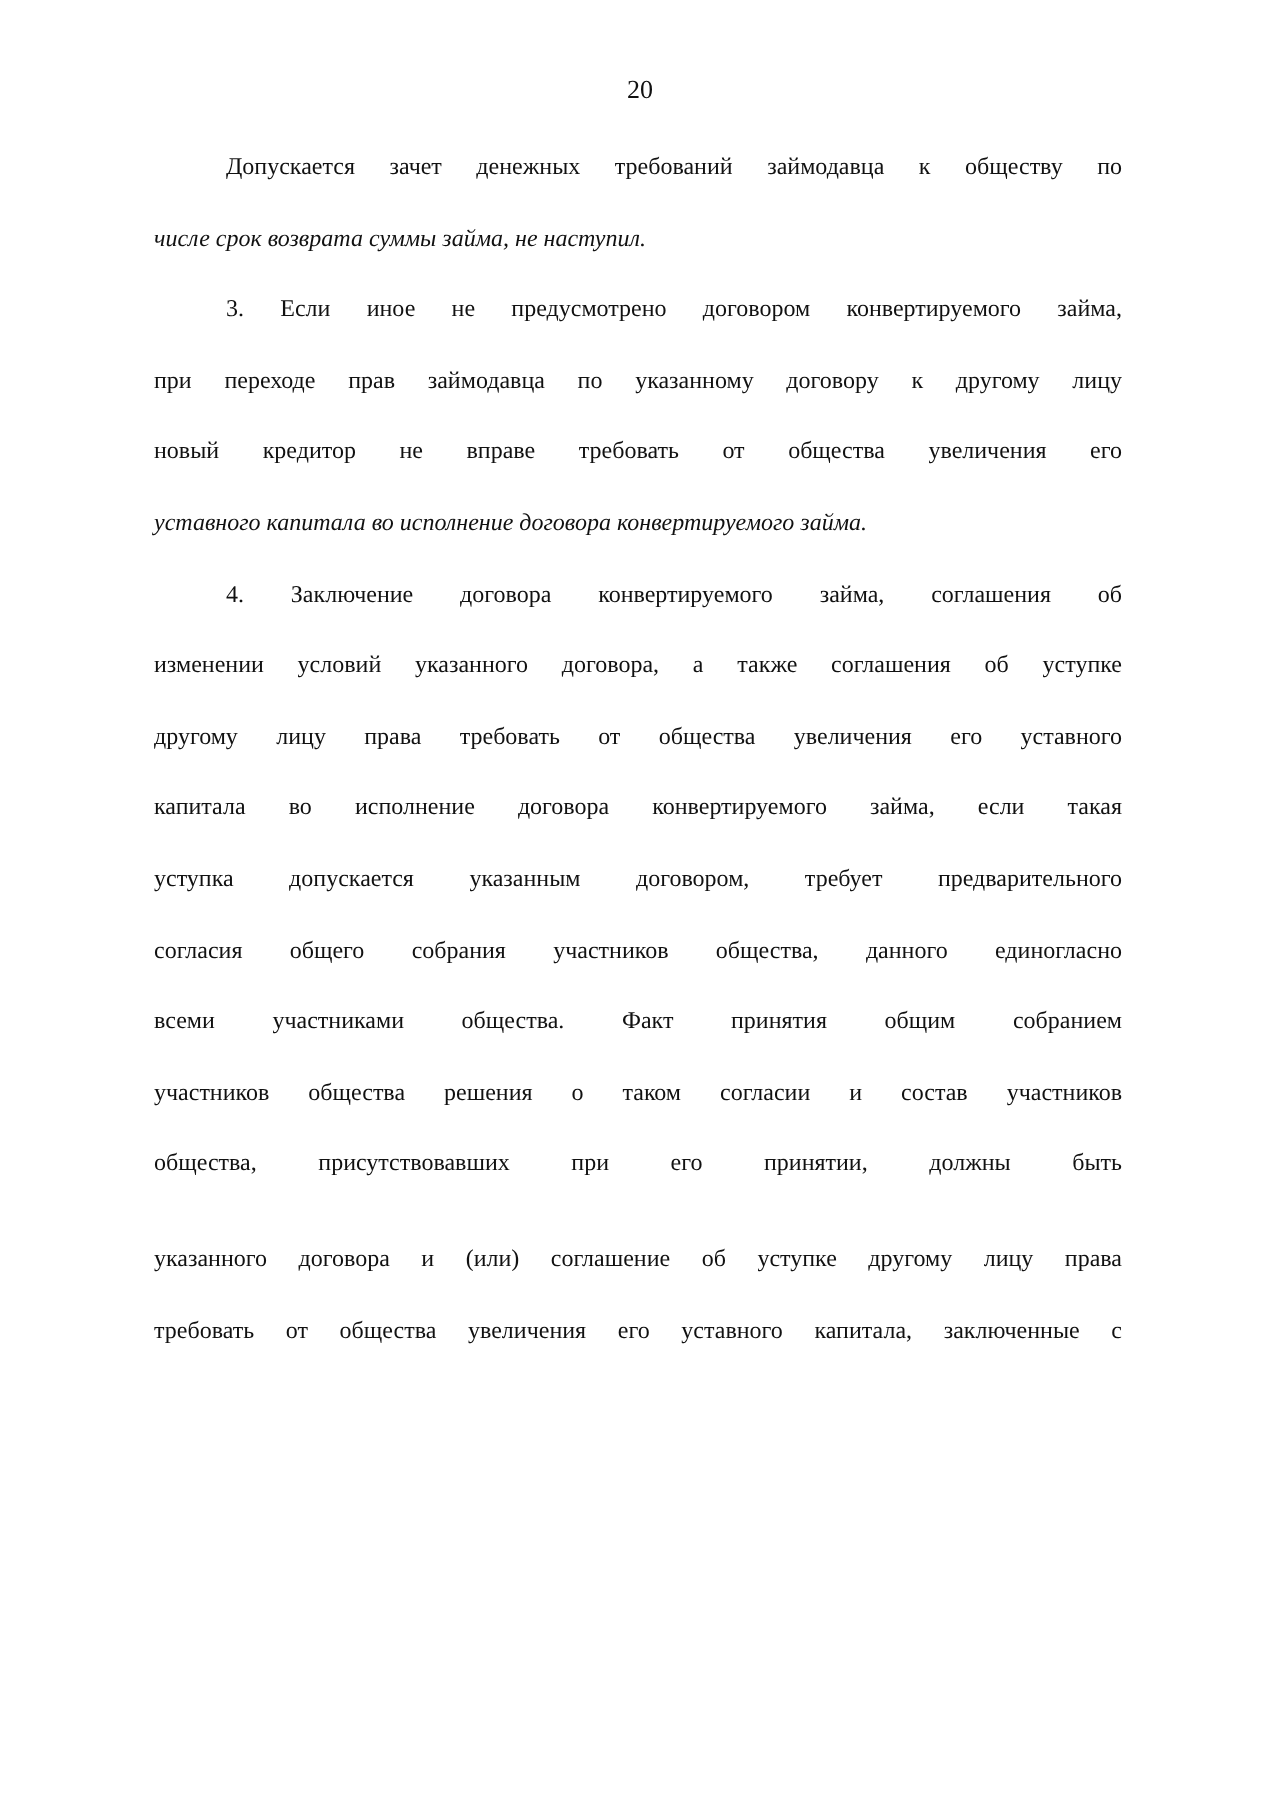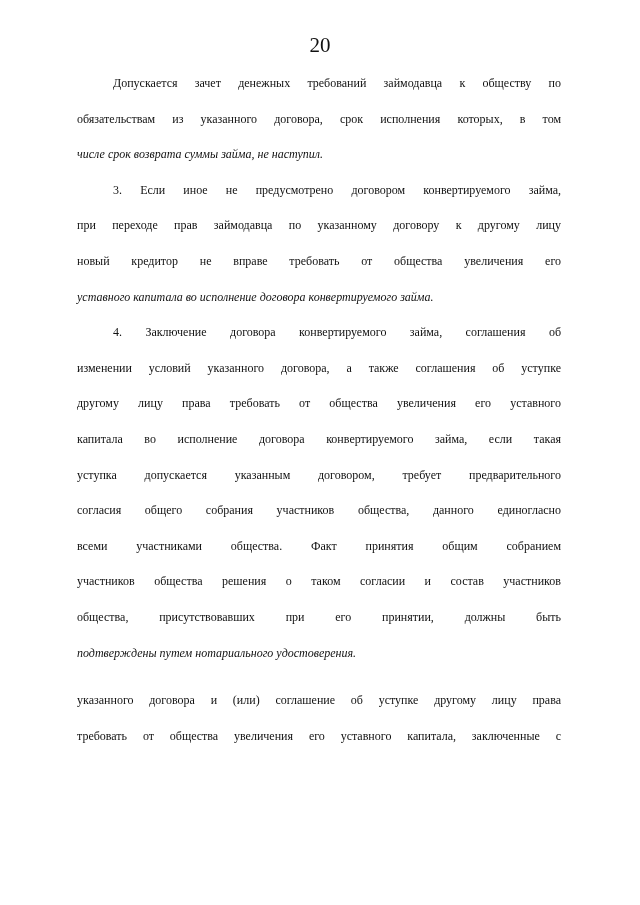--- a/index.html
+++ b/index.html
@@ -20,21 +20,21 @@
       left: 0; top: 0;
       width: 640px; height: 905px;
       background: #ffffff;
     }
     .page-number {
       position: absolute;
       top: 36px;
       left: 0;
       width: 640px;
       text-align: center;
-      font-size: 21px;
+      font-size: 13px;
       line-height: 18px;
     }
     .content {
       position: absolute;
       left: 77px;
       top: 66px;
       width: 484px;
       font-size: 12px;
       line-height: 35.6px;
     }
@@ -59,42 +59,40 @@
 <body>
 
 <div class="page">
 
   <div class="page-number">20</div>
 
   <div class="content">
 
     <div class="para-block">
       <span class="line indent">Допускается зачет денежных требований займодавца к обществу по</span>
-      <span class="line">обязательствам из указанного договора, срок исполнения которых, в том</span>
       <span class="line last">числе срок возврата суммы займа, не наступил.</span>
     </div>
 
     <div class="para-block">
       <span class="line indent">3. Если иное не предусмотрено договором конвертируемого займа,</span>
       <span class="line">при переходе прав займодавца по указанному договору к другому лицу</span>
       <span class="line">новый кредитор не вправе требовать от общества увеличения его</span>
       <span class="line last">уставного капитала во исполнение договора конвертируемого займа.</span>
     </div>
 
     <div class="para-block">
       <span class="line indent">4. Заключение договора конвертируемого займа, соглашения об</span>
       <span class="line">изменении условий указанного договора, а также соглашения об уступке</span>
       <span class="line">другому лицу права требовать от общества увеличения его уставного</span>
       <span class="line">капитала во исполнение договора конвертируемого займа, если такая</span>
       <span class="line">уступка допускается указанным договором, требует предварительного</span>
       <span class="line">согласия общего собрания участников общества, данного единогласно</span>
       <span class="line">всеми участниками общества. Факт принятия общим собранием</span>
       <span class="line">участников общества решения о таком согласии и состав участников</span>
       <span class="line">общества, присутствовавших при его принятии, должны быть</span>
-      <span class="line last">подтверждены путем нотариального удостоверения.</span>
     </div>
 
     <div class="gap-large"></div>
 
     <div class="para-block">
       <span class="line">указанного договора и (или) соглашение об уступке другому лицу права</span>
       <span class="line">требовать от общества увеличения его уставного капитала, заключенные с</span>
     </div>
 
   </div>

